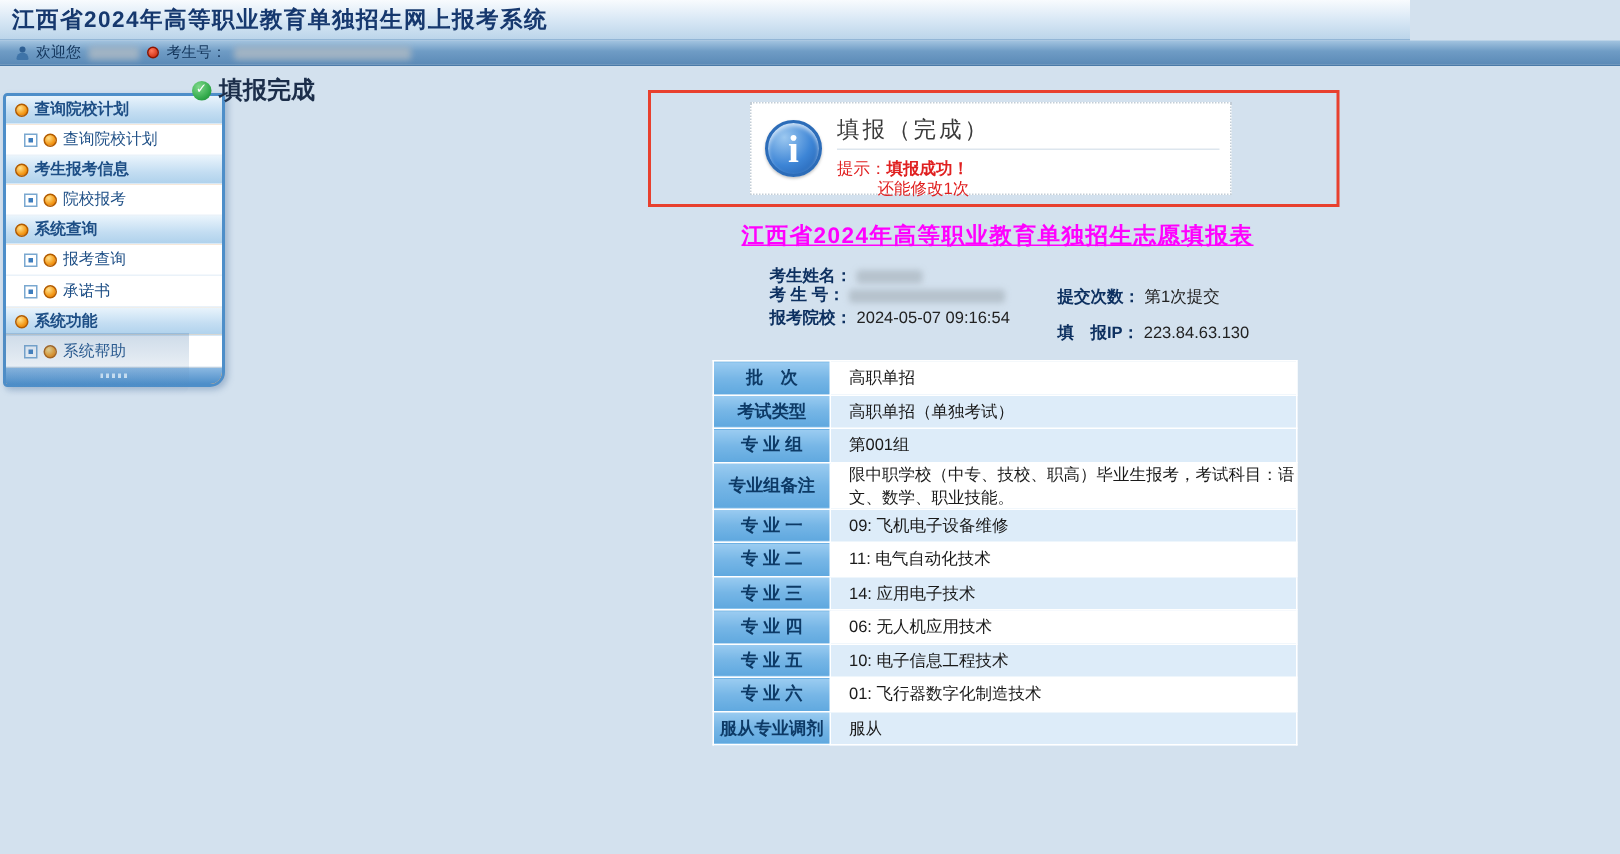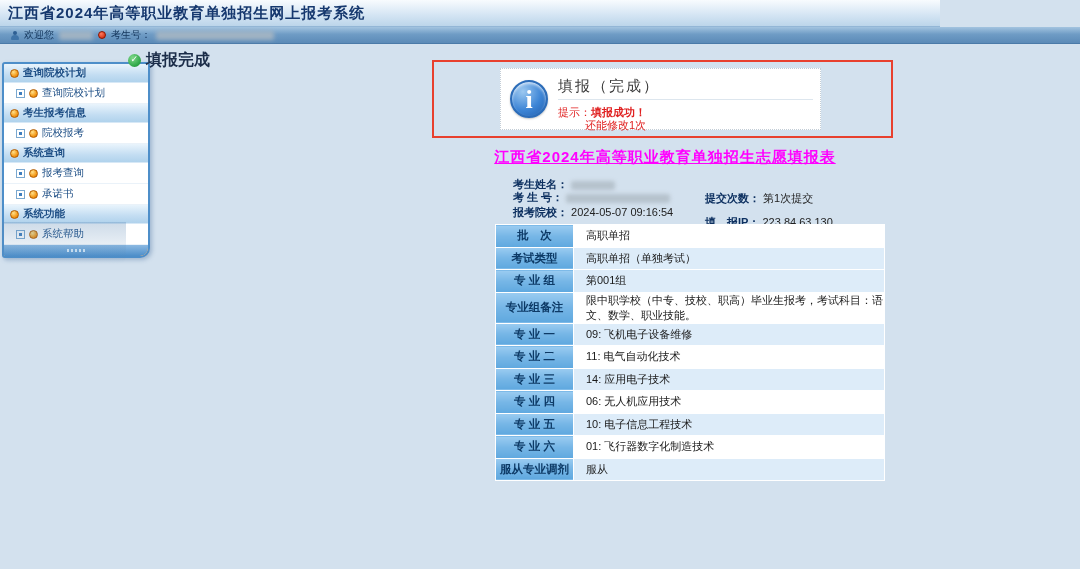--- a/index.html
+++ b/index.html
@@ -73,22 +73,22 @@
   
   .info-block { position:absolute; left:513px; top:178px; width:360px; font-size:11px; color:#222; }
   .info-col-l { position:absolute; left:0; top:0; }
   .info-col-r { position:absolute; left:192px; top:2px;margin-top:12px; }
   .info-row { height:13px; line-height:13px; white-space:nowrap; }
   .info-row.gap { margin-top:2px; }
   .ilabel { font-weight:bold; color:#0d3060; }
   .info-col-r .info-row.gap { margin-top:11px; }
 
   
-  .app-table { position:absolute; left:475px; top:224px; width:390px; border-collapse:collapse;
-    border:1px solid #ffffff;margin-left:20px; }
+  .app-table { position:absolute; left:475px; top:240px; width:390px; border-collapse:collapse;
+    border:1px solid #ffffff; }
   .app-table td { border:1px solid #ffffff; height:22.5px; font-size:11px; color:#1a1a1a; }
   .app-table td.lbl { width:78px; text-align:center; font-weight:bold; color:#0d3a66; font-size:11.5px;
     background:linear-gradient(180deg,#9bccf1 0%,#76b6e6 50%,#5fa8df 100%); }
   .app-table td.val { padding-left:12px; }
   .row-even td.val { background:#ffffff; }
   .row-odd  td.val { background:#ddecf9; }
 </style>
 </head>
 <body>
 

